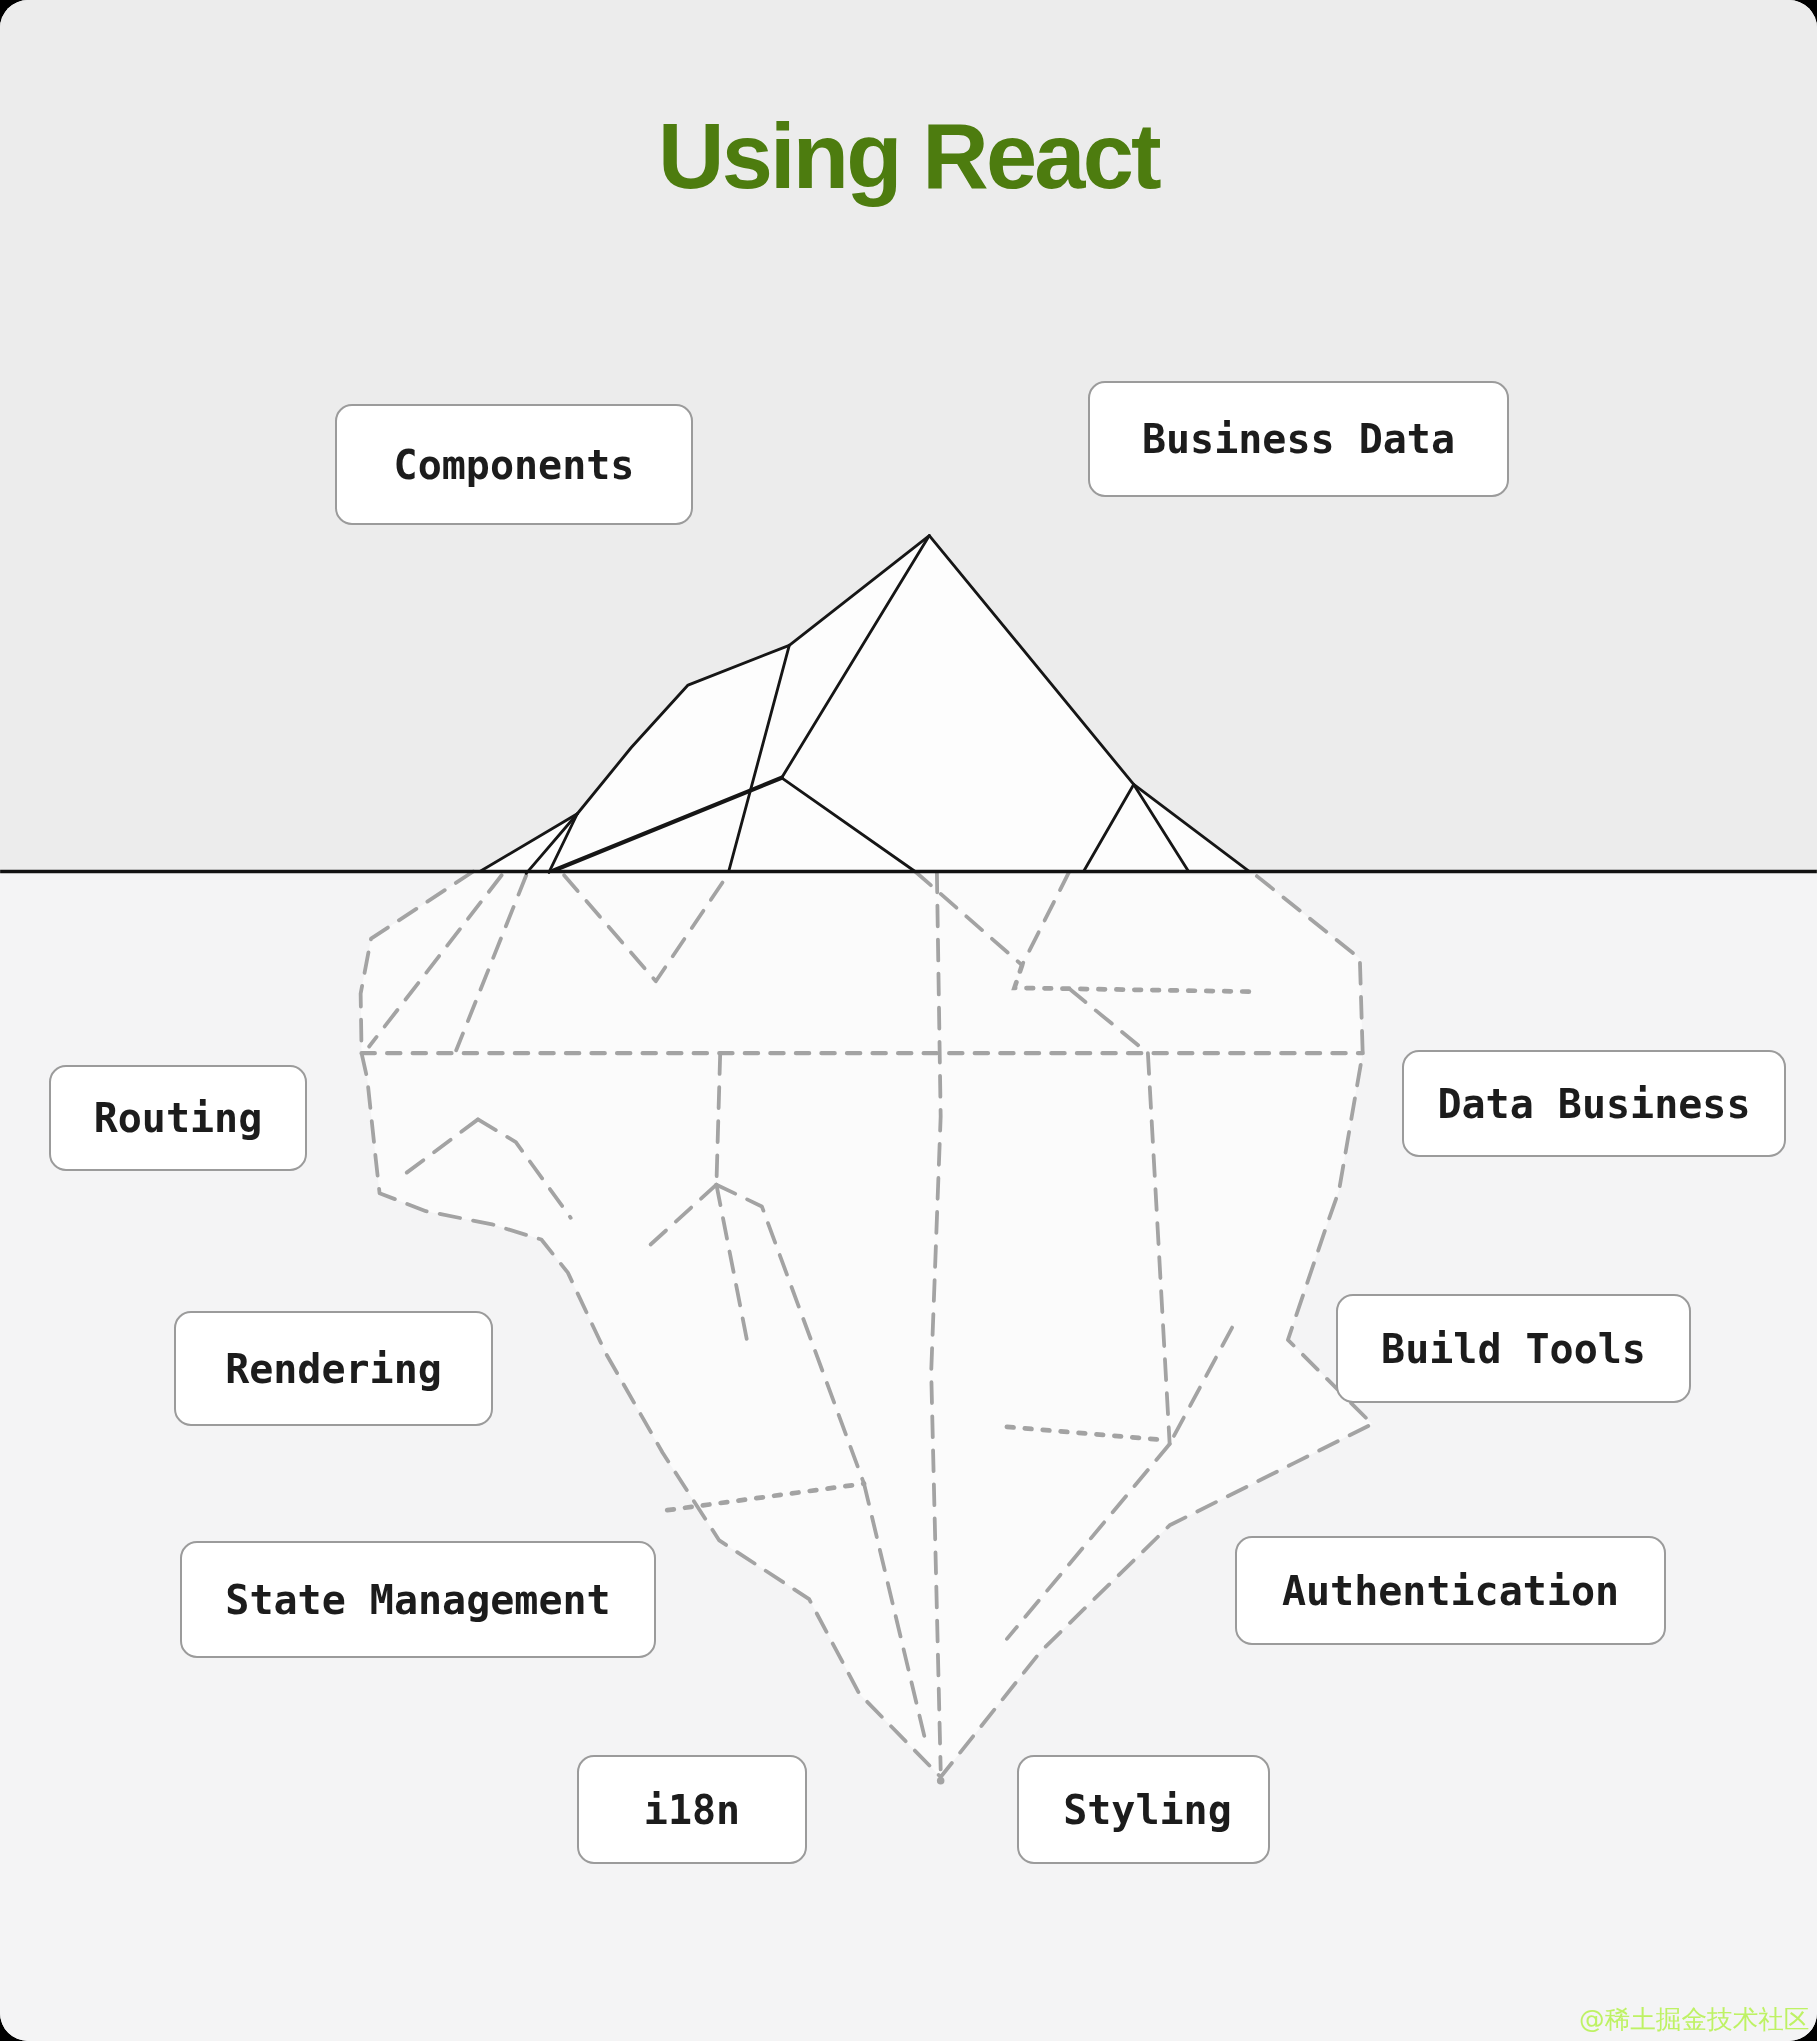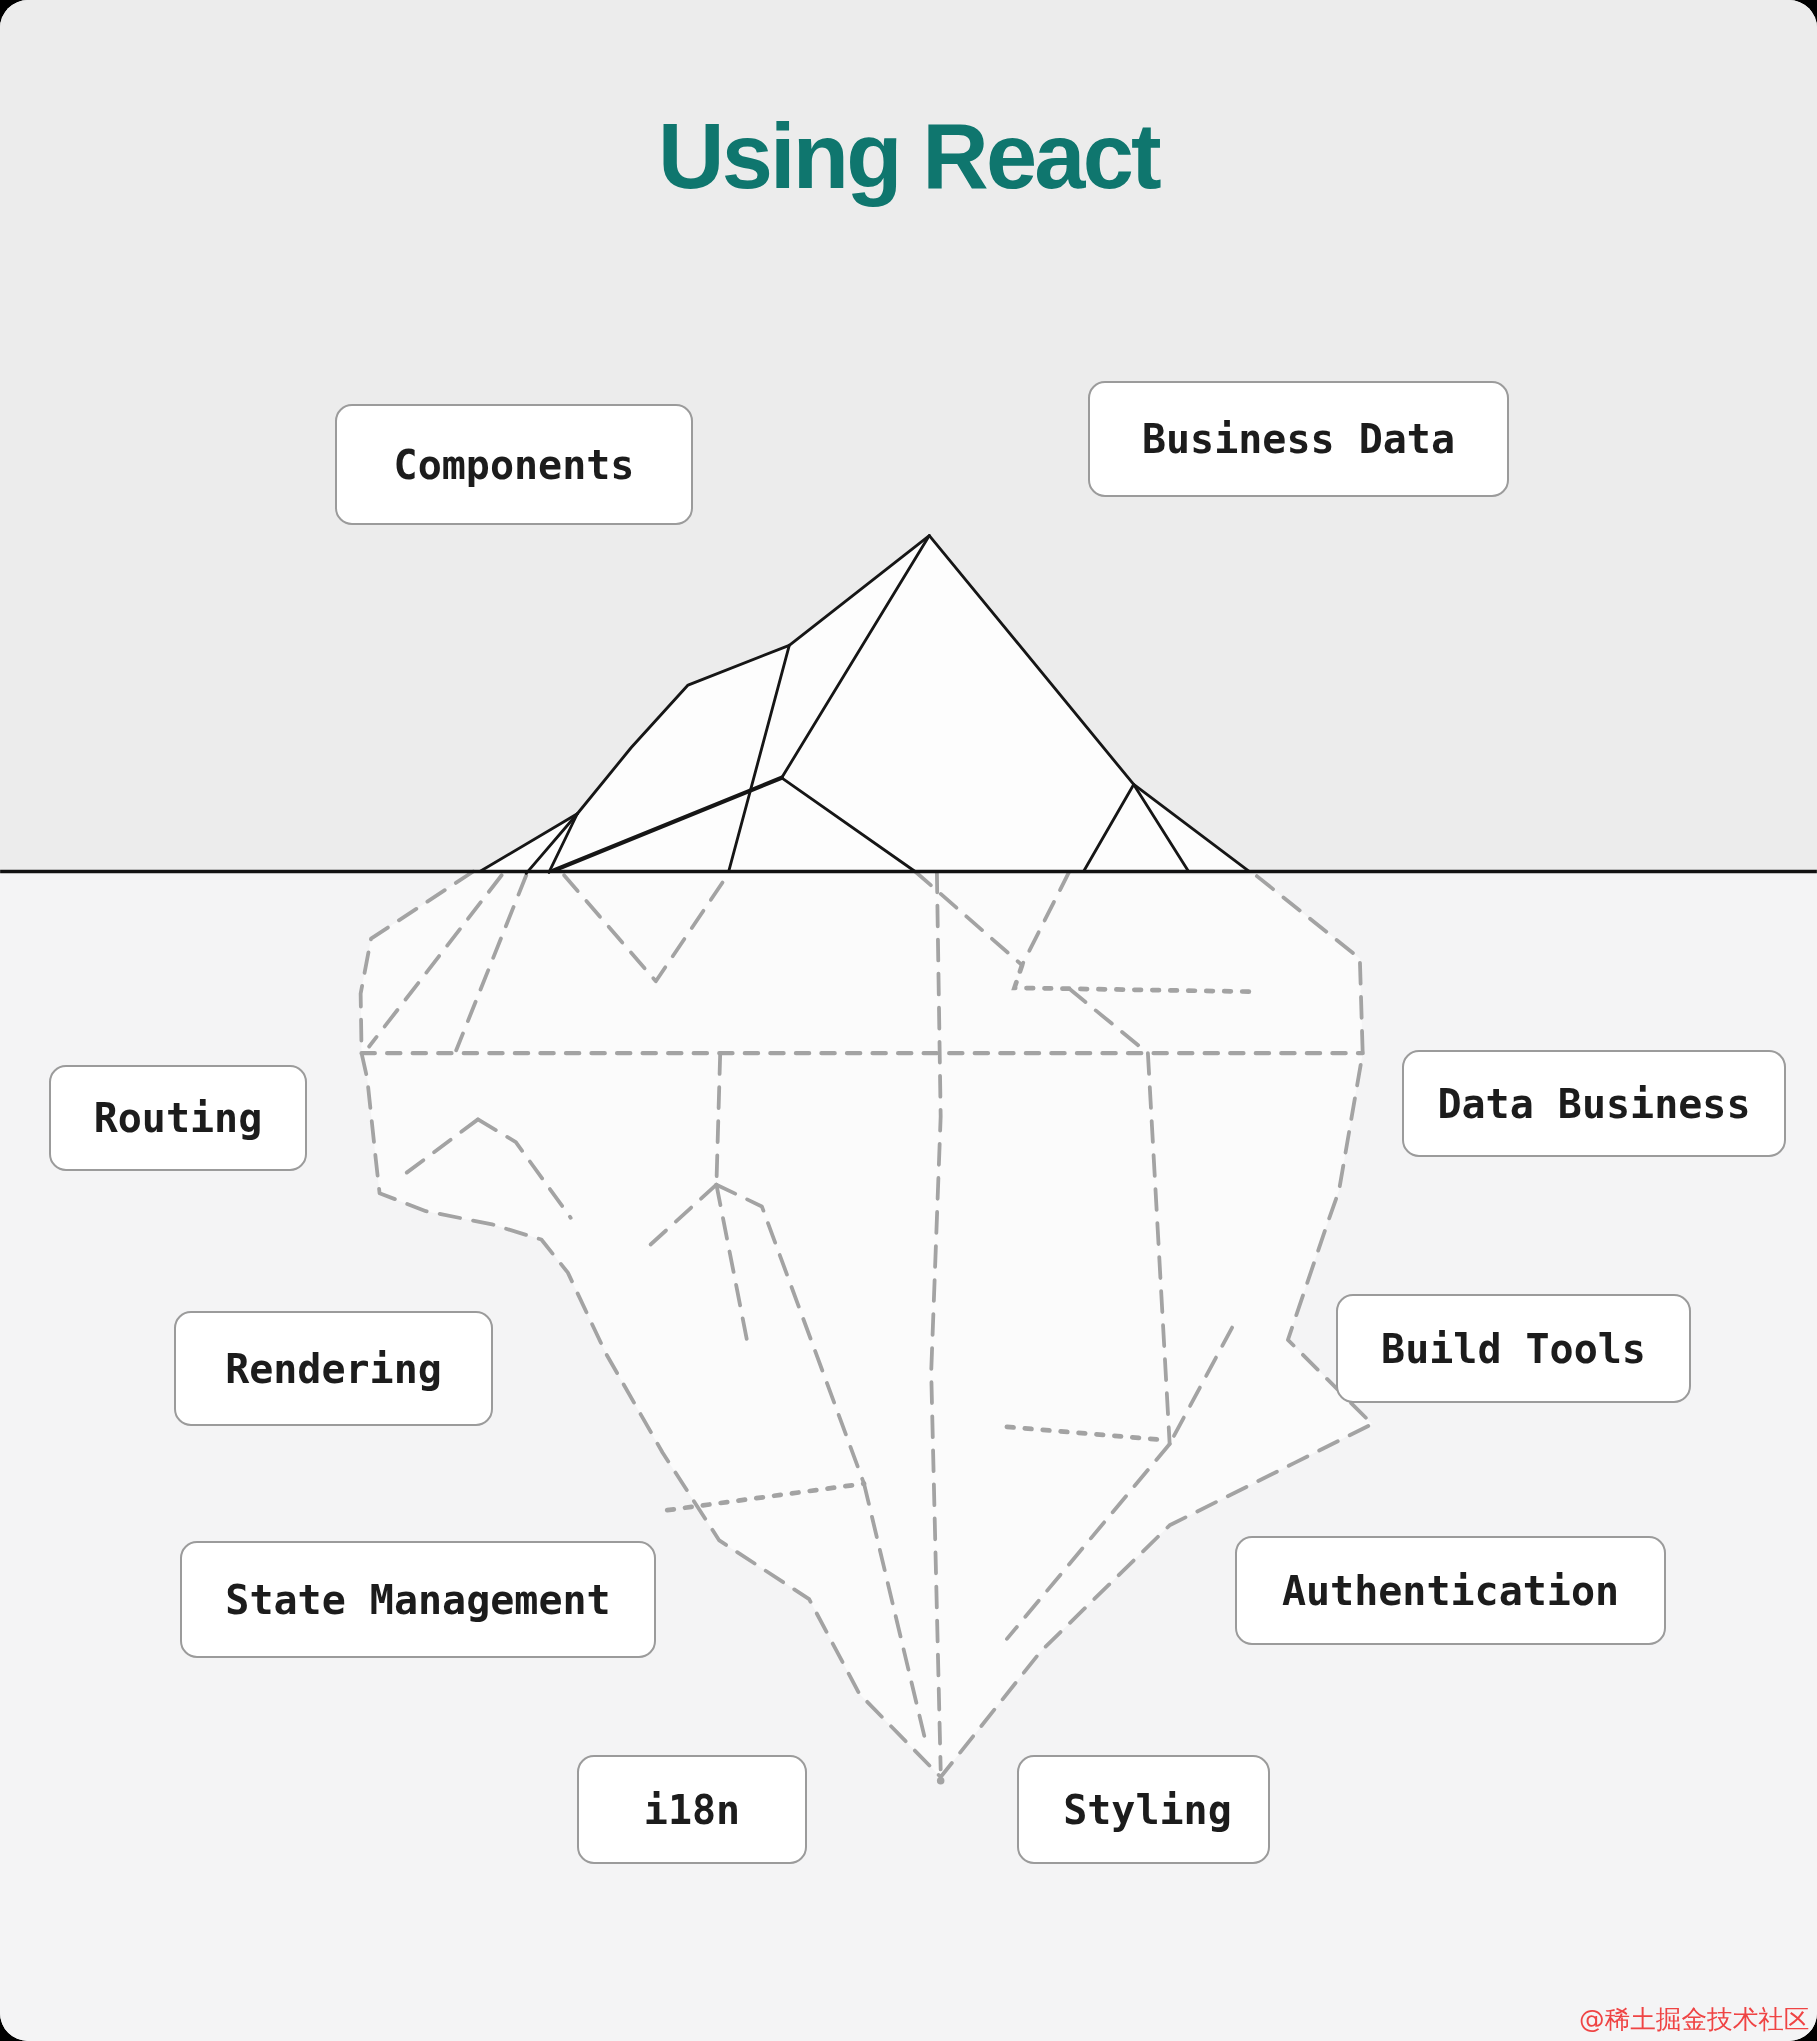--- a/index.html
+++ b/index.html
@@ -25,21 +25,21 @@
     background:#f4f4f5;
   }
   .title{
     position:absolute;
     left:0;top:106px;width:100%;
     text-align:center;
     font-family:"Liberation Sans", sans-serif;
     font-weight:700;
     font-size:92px;
     letter-spacing:-2.8px;
-    color:#0f766e;
+    color:#4d7c0f;
     line-height:1.1;
   }
   svg.iceberg{position:absolute;left:0;top:0;}
   .label-box{
     position:absolute;
     box-sizing:border-box;
     background:#ffffff;
     border:2.8px solid #9b9b9b;
     border-radius:17px;
     display:flex;align-items:center;justify-content:center;
@@ -57,21 +57,21 @@
   .box-build-tools     {left:1336px;top:1294px;width:355px; height:109px;}
   .box-state-management{left:180px; top:1541px;width:476px; height:117px;}
   .box-authentication  {left:1235px;top:1536px;width:431px; height:109px;}
   .box-i18n            {left:577px; top:1755px;width:230px; height:109px;}
   .box-styling         {left:1017px;top:1755px;width:253px; height:109px;padding-left:8px;}
   .watermark{
     position:absolute;
     right:7.6px;bottom:3.8px;
     font-family:"DejaVu Sans", sans-serif;
     font-size:25.6px;
-    color:#ef4444;
+    color:#bef264;
     z-index:5;
   }
   
   .solid   {fill:none;stroke:#161616;stroke-width:3;stroke-linecap:round;stroke-linejoin:round;}
   .solid-th{fill:none;stroke:#161616;stroke-width:4.5;stroke-linecap:round;stroke-linejoin:round;}
   .water   {fill:none;stroke:#111111;stroke-width:3.5;}
   .dash1   {fill:none;stroke:#a3a3a3;stroke-width:4;stroke-dasharray:22 14;stroke-linecap:round;stroke-linejoin:round;}
   .dash2   {fill:none;stroke:#a3a3a3;stroke-width:4.5;stroke-dasharray:14 13;stroke-linecap:round;}
   .dot1    {fill:none;stroke:#a3a3a3;stroke-width:5;stroke-dasharray:7 12;stroke-linecap:round;}
   .fill-above{fill:#fdfdfd;stroke:none;}

